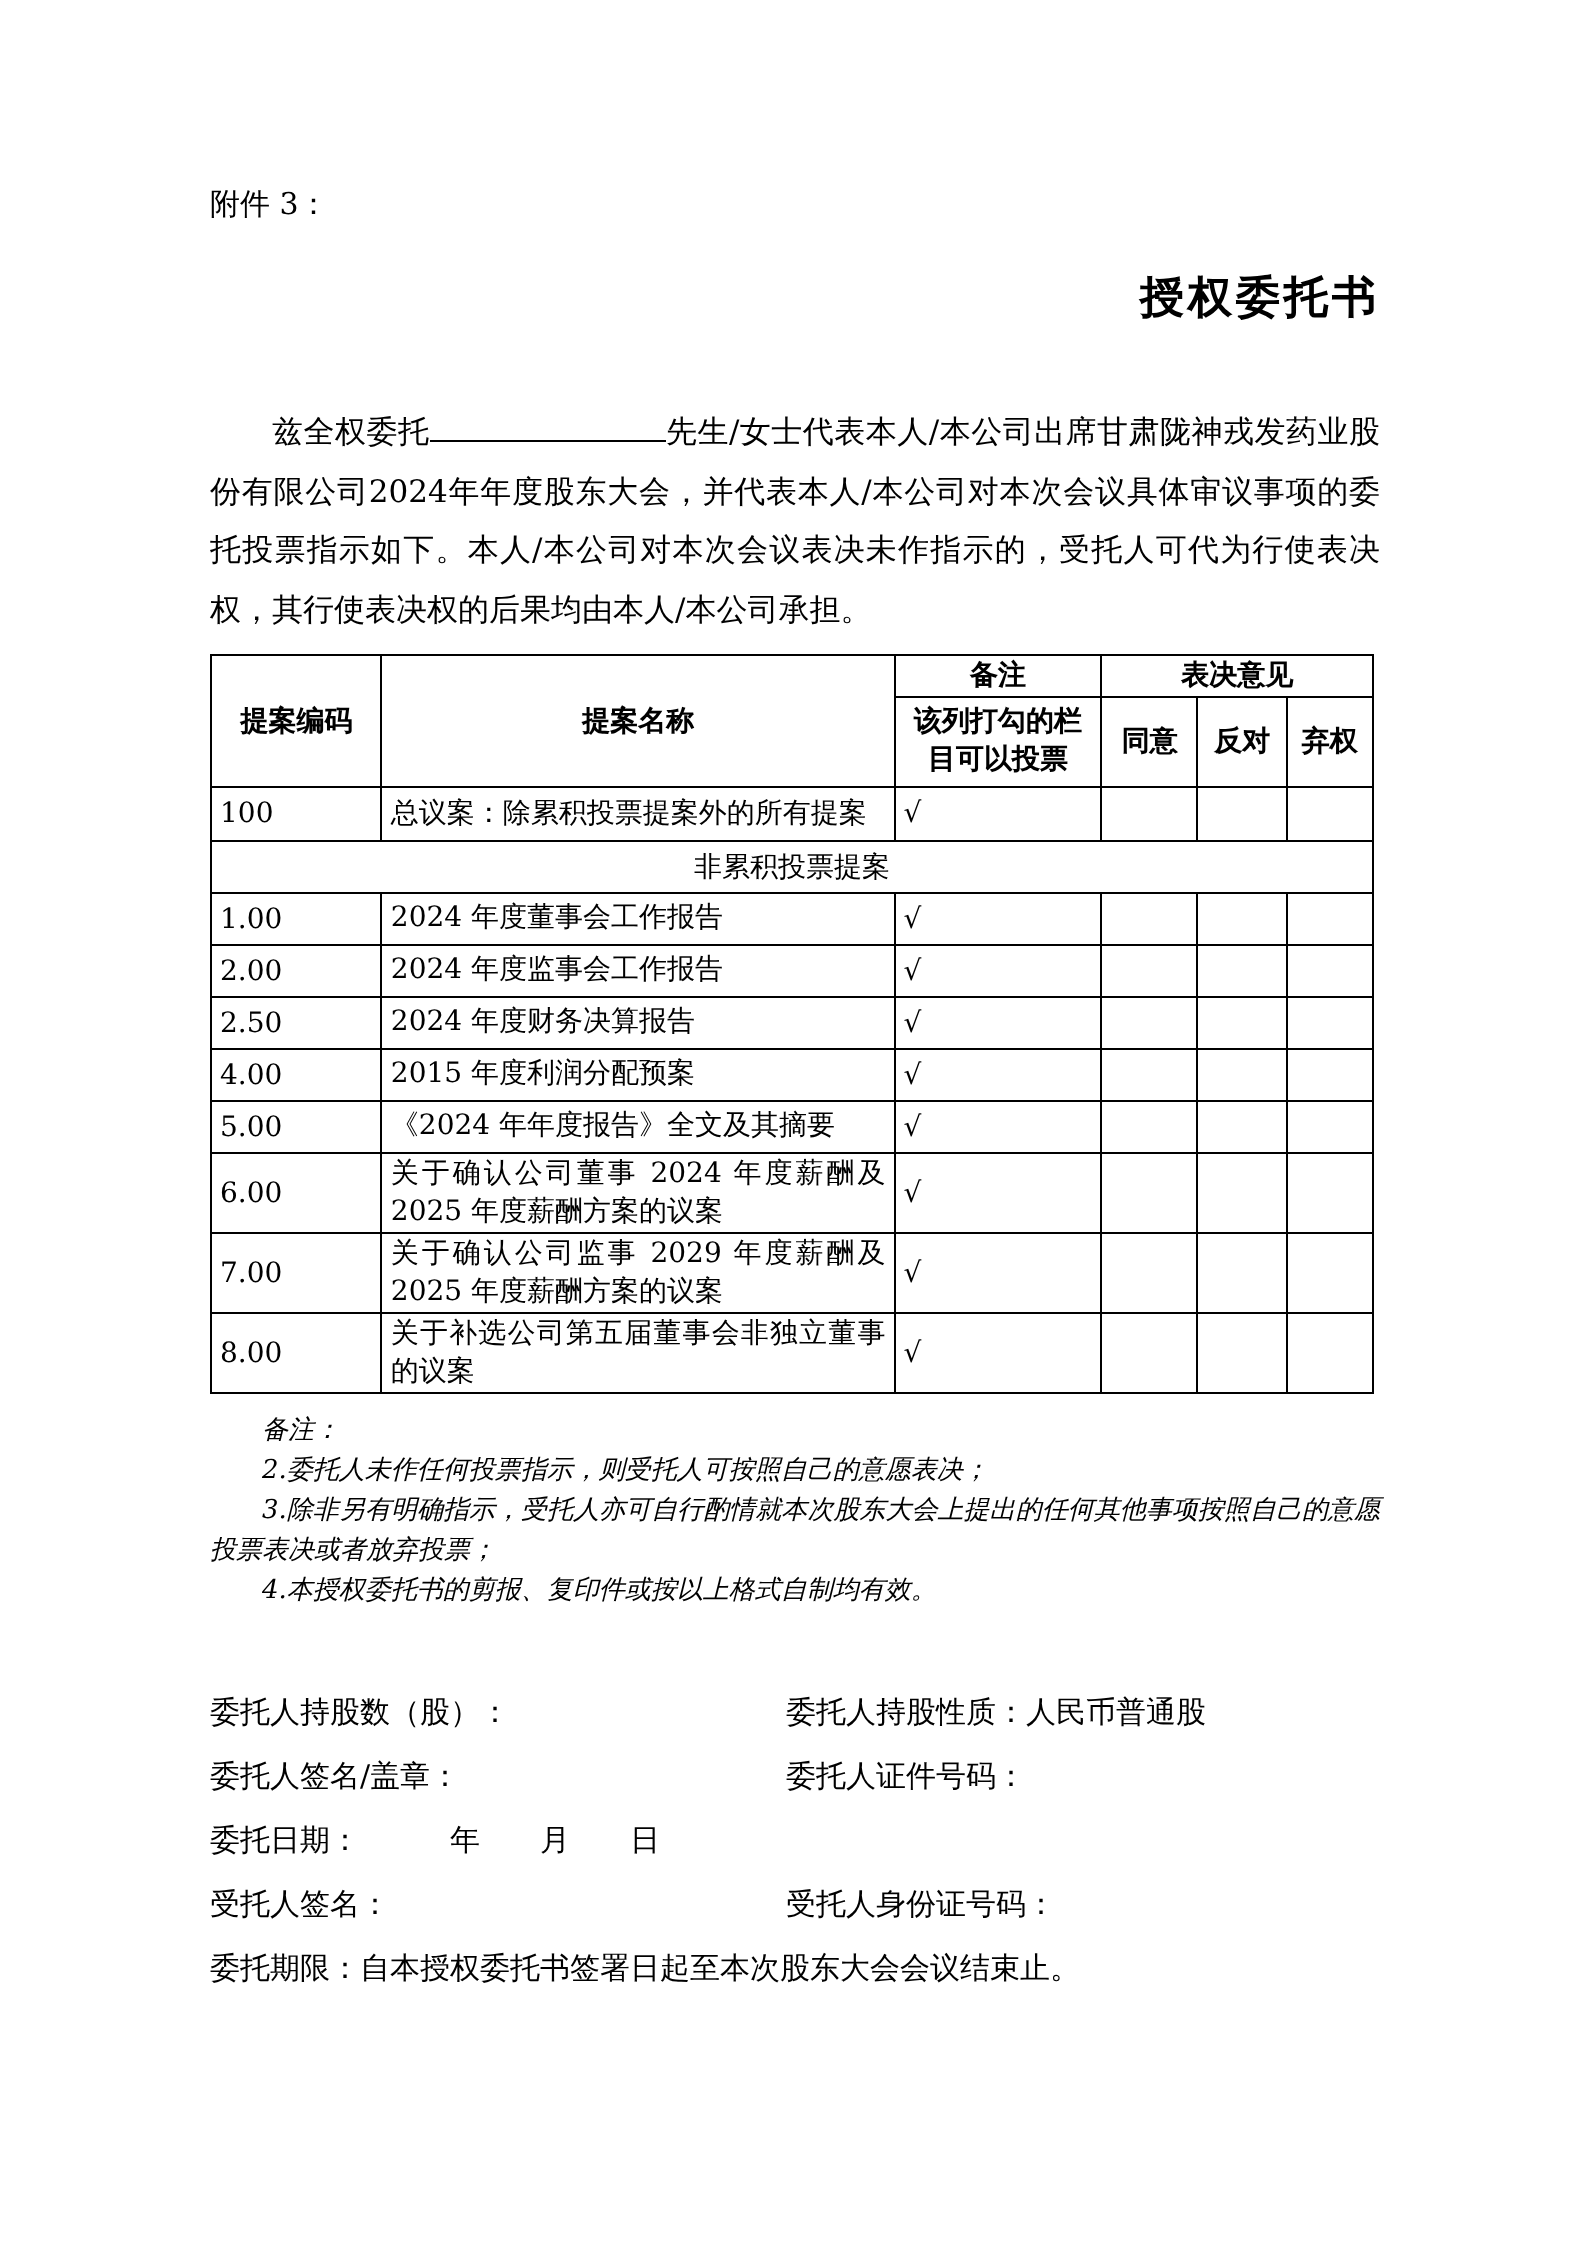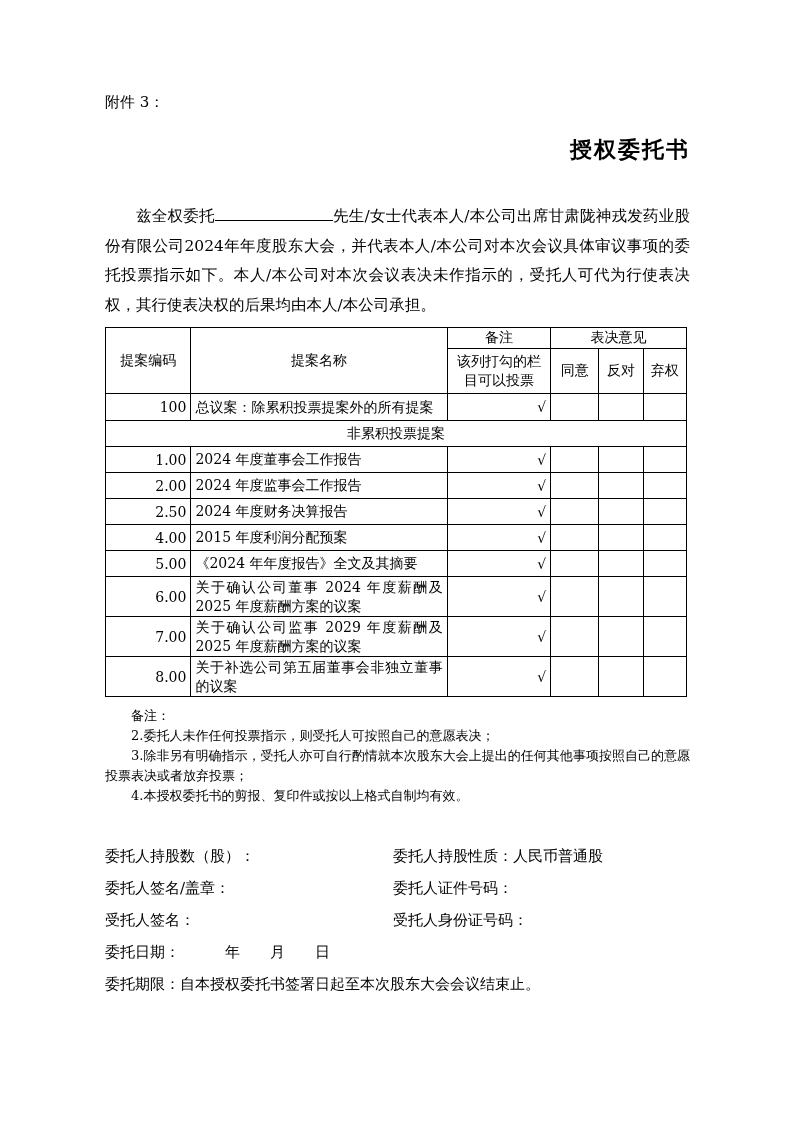--- a/index.html
+++ b/index.html
@@ -43,32 +43,32 @@
     width: 582px;
     margin-top: 7px;
     font-size: 14px;
   }
   table.proposals th, table.proposals td {
     border: 1px solid #000;
     padding: 1px 4px;
     vertical-align: middle;
     overflow: hidden;
   }
-  table.proposals th { font-weight: normal; text-align: center; }
+  table.proposals th { font-weight: bold; text-align: center; }
   tr.hr1 th { height: 16px; }
   tr.hr2 th { height: 42px; }
   th.remark-sub { line-height: 19px; padding: 2px 6px; }
-  td.c { text-align: right; }
+  td.c { text-align: left; }
   td.n { text-align: justify; padding: 1px 6px 1px 11px; line-height: 18.5px; }
   tr.row-sp td { height: 24px; }
   tr.row-section td { height: 23px; text-align: center; }
   tr.row-simple td { height: 23px; }
   tr.row-double td { height: 37px; }
   .notes { margin-top: 9px; font-size: 13px; line-height: 20px; }
-  .notes p { margin: 0; text-indent: 26px; text-align: justify; }
+  .notes p { margin: 0; text-indent: 26px; text-align: justify; font-style: italic; }
   .signature { margin-top: 40px; font-size: 15px; }
   .sig-row { display: flex; line-height: 21px; margin-bottom: 11px; }
   .sig-left { width: 288px; flex: 0 0 288px; }
   .sig-right { flex: 1; }
   .sig-row.full .sig-left { width: auto; flex: 1; }
 </style>
 </head>
 <body>
 
 <div class="page">
@@ -190,25 +190,25 @@
 
   <div class="signature">
     <div class="sig-row">
       <div class="sig-left">委托人持股数（股）：</div>
       <div class="sig-right">委托人持股性质：人民币普通股</div>
     </div>
     <div class="sig-row">
       <div class="sig-left">委托人签名/盖章：</div>
       <div class="sig-right">委托人证件号码：</div>
     </div>
+    <div class="sig-row full">
+      <div class="sig-left">委托日期：　　　年　　月　　日</div>
+    </div>
     <div class="sig-row">
       <div class="sig-left">受托人签名：</div>
       <div class="sig-right">受托人身份证号码：</div>
     </div>
     <div class="sig-row full">
-      <div class="sig-left">委托日期：　　　年　　月　　日</div>
-    </div>
-    <div class="sig-row full">
       <div class="sig-left">委托期限：自本授权委托书签署日起至本次股东大会会议结束止。</div>
     </div>
   </div>
 
 </div>
 
 </body></html>

